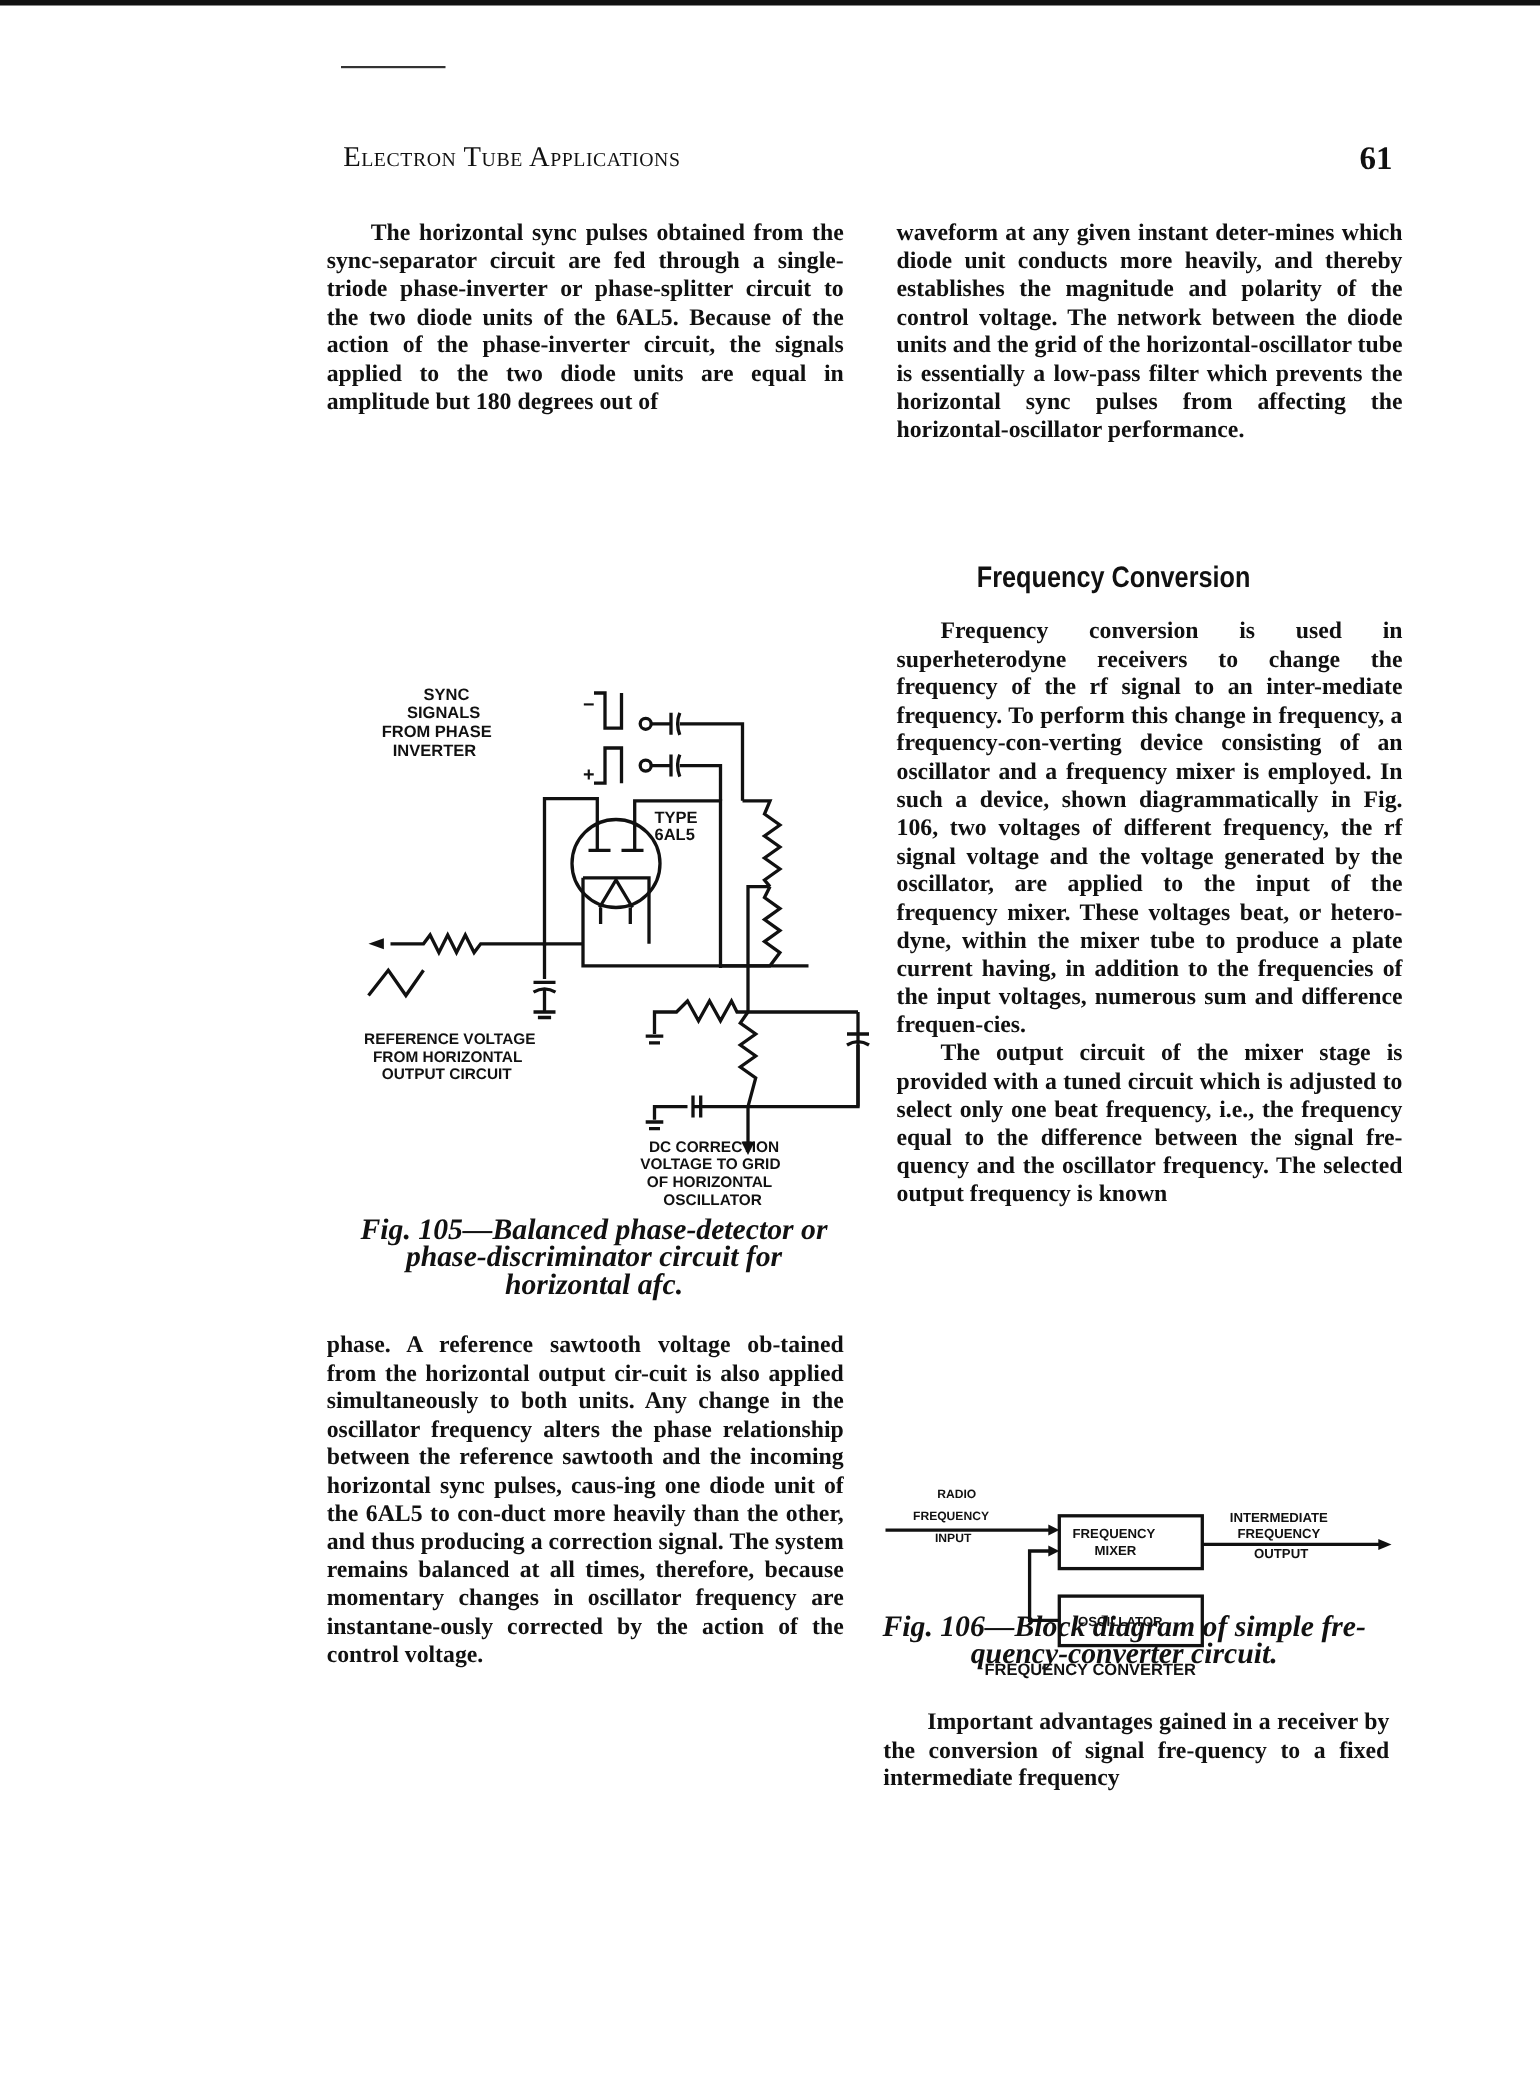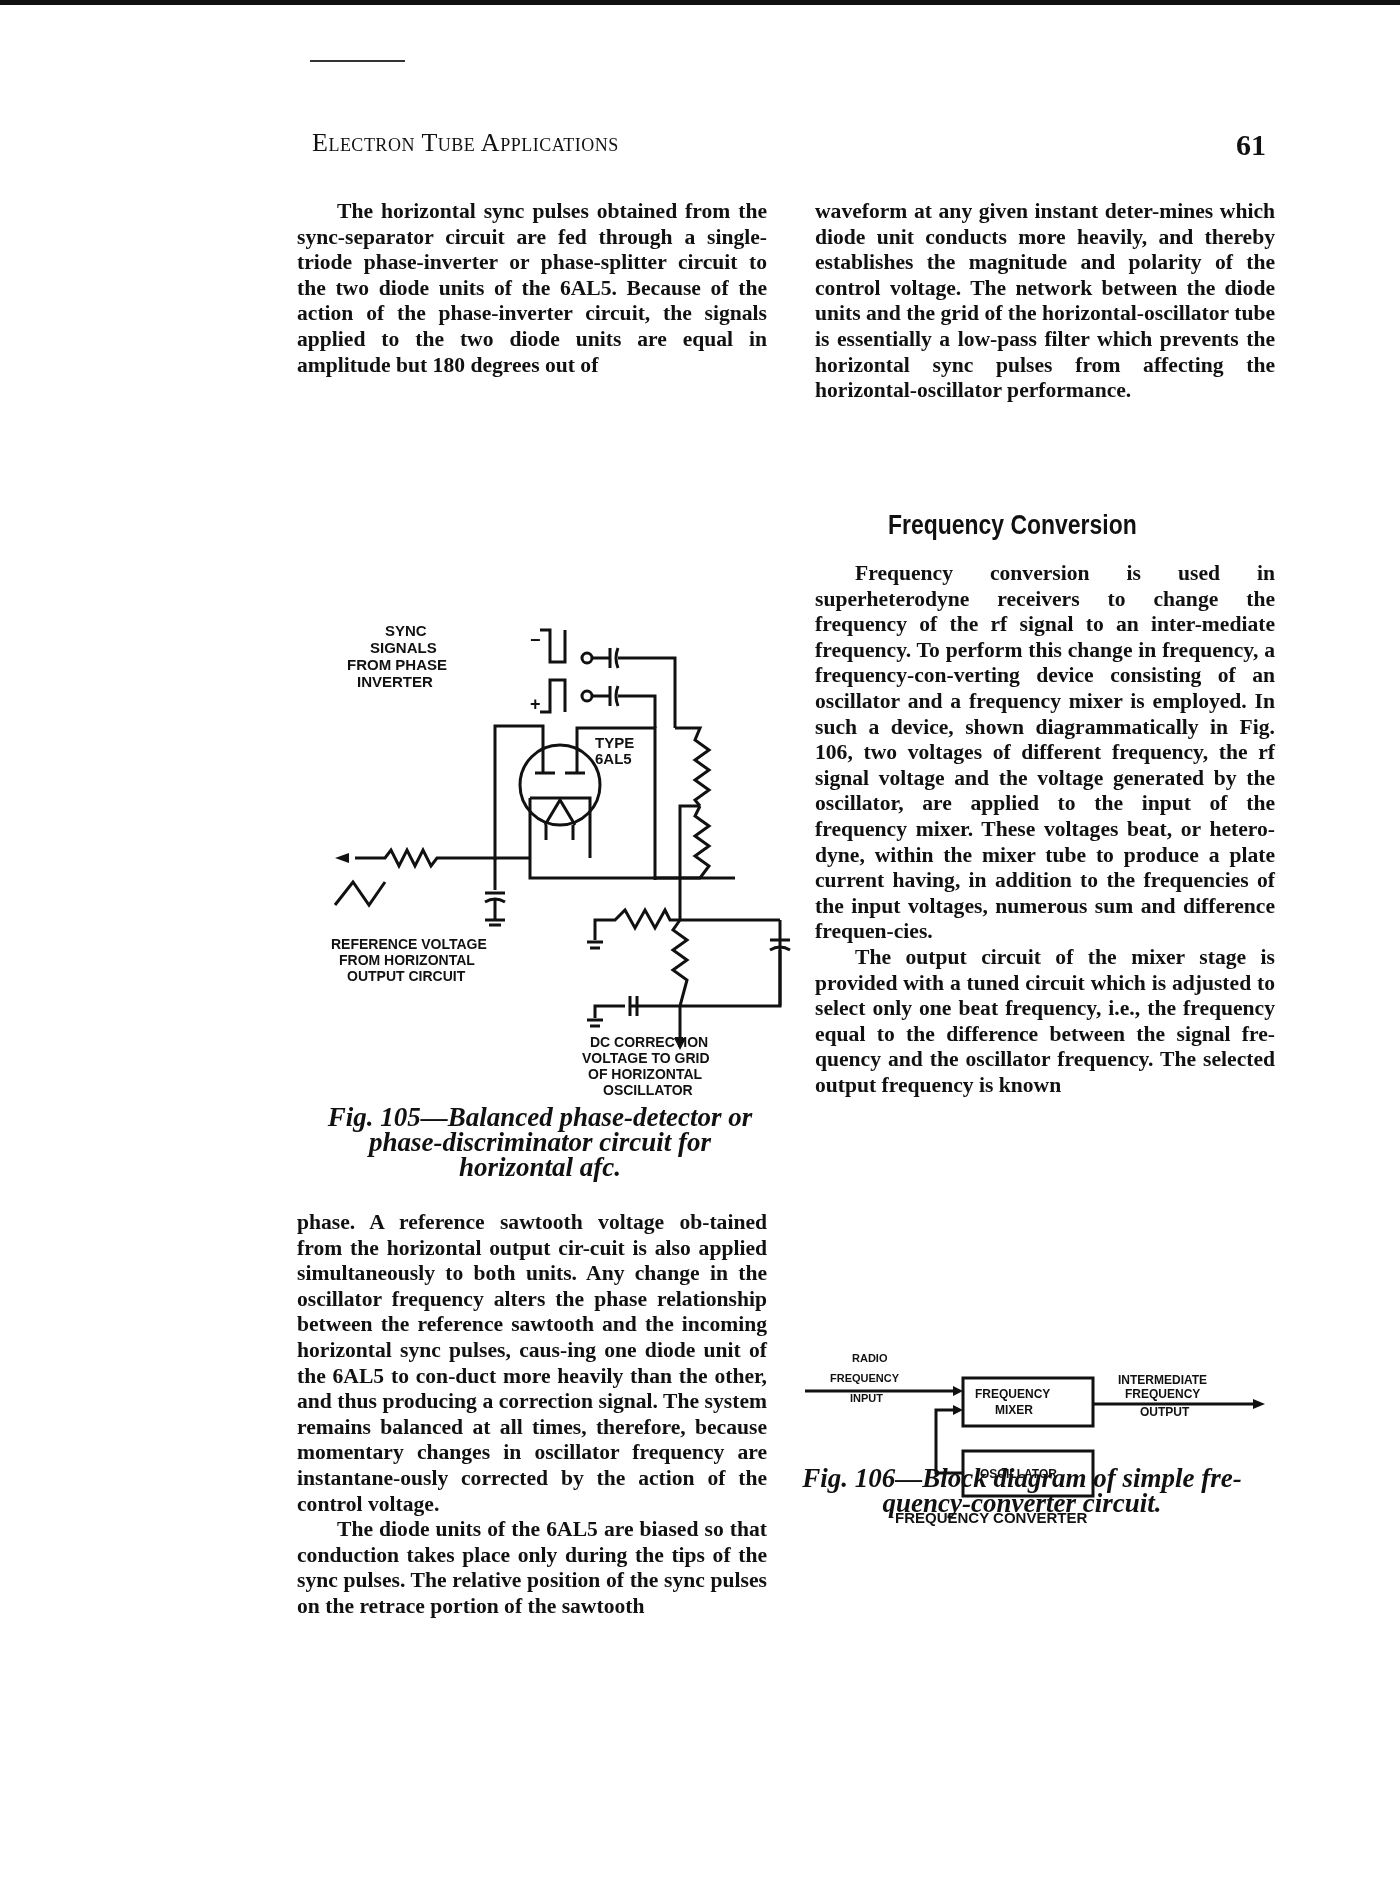--- a/index.html
+++ b/index.html
@@ -103,21 +103,20 @@
     <text class="diag-label" x="265" y="427" font-size="14">DC CORRECTION</text>
     <text class="diag-label" x="257" y="443" font-size="14">VOLTAGE TO GRID</text>
     <text class="diag-label" x="263" y="459" font-size="14">OF HORIZONTAL</text>
     <text class="diag-label" x="278" y="475" font-size="14">OSCILLATOR</text>
   </svg>
 </div>
 <div class="caption cap105">Fig. 105—Balanced phase-detector or phase-discriminator circuit for horizontal afc.</div>
 
 <div class="col col-left-b">
   <p>phase. A reference sawtooth voltage ob-tained from the horizontal output cir-cuit is also applied simultaneously to both units. Any change in the oscillator frequency alters the phase relationship between the reference sawtooth and the incoming horizontal sync pulses, caus-ing one diode unit of the 6AL5 to con-duct more heavily than the other, and thus producing a correction signal. The system remains balanced at all times, therefore, because momentary changes in oscillator frequency are instantane-ously corrected by the action of the control voltage.</p>
-  <p class="indent">The diode units of the 6AL5 are biased so that conduction takes place only during the tips of the sync pulses. The relative position of the sync pulses on the retrace portion of the sawtooth</p>
 </div>
 
 <div class="col col-right-a">
   <p>waveform at any given instant deter-mines which diode unit conducts more heavily, and thereby establishes the magnitude and polarity of the control voltage. The network between the diode units and the grid of the horizontal-oscillator tube is essentially a low-pass filter which prevents the horizontal sync pulses from affecting the horizontal-oscillator performance.</p>
 </div>
 
 <div class="heading">Frequency Conversion</div>
 
 <div class="col col-right-mid">
   <p class="indent">Frequency conversion is used in superheterodyne receivers to change the frequency of the rf signal to an inter-mediate frequency. To perform this change in frequency, a frequency-con-verting device consisting of an oscillator and a frequency mixer is employed. In such a device, shown diagrammatically in Fig. 106, two voltages of different frequency, the rf signal voltage and the voltage generated by the oscillator, are applied to the input of the frequency mixer. These voltages beat, or hetero-dyne, within the mixer tube to produce a plate current having, in addition to the frequencies of the input voltages, numerous sum and difference frequen-cies.</p>
@@ -144,13 +143,14 @@
     <text class="diag-label" x="318" y="36" font-size="12">INTERMEDIATE</text>
     <text class="diag-label" x="325" y="50" font-size="12">FREQUENCY</text>
     <text class="diag-label" x="340" y="68" font-size="12">OUTPUT</text>
     <text class="diag-label" x="180" y="130" font-size="12">OSCILLATOR</text>
     <text class="diag-label" x="95" y="175" font-size="15">FREQUENCY CONVERTER</text>
   </svg>
 </div>
 <div class="caption cap106">Fig. 106—Block diagram of simple fre-quency-converter circuit.</div>
 
 <div class="col col-right-b">
+  <p class="indent">Important advantages gained in a receiver by the conversion of signal fre-quency to a fixed intermediate frequency</p>
 </div>
 
 </body></html>

